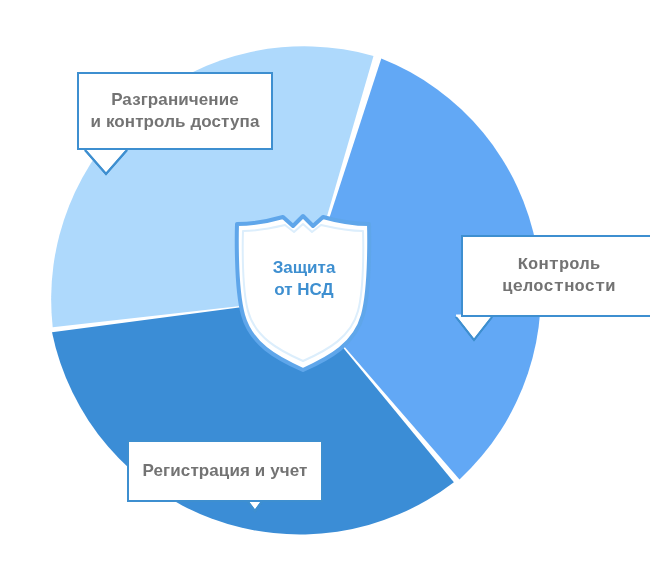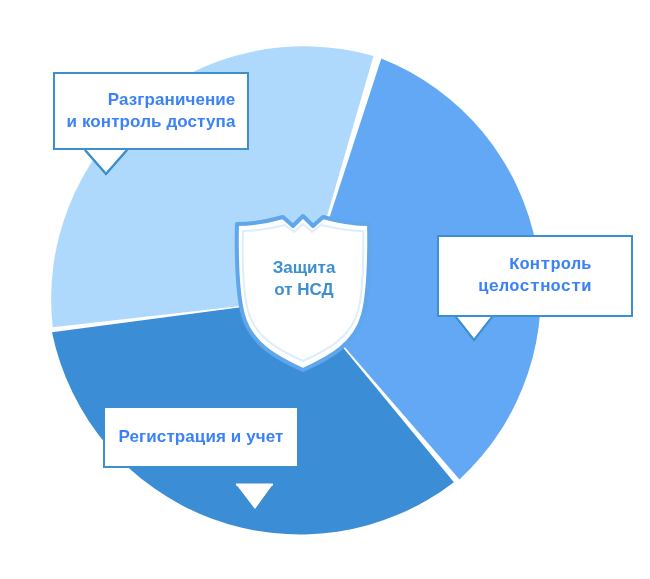--- a/index.html
+++ b/index.html
@@ -34,25 +34,26 @@
 
   
   .callout {
     position: absolute;
     background: #ffffff;
     border: 2px solid #3E8FD0;
     box-sizing: border-box;
     display: flex;
     align-items: center;
     justify-content: center;
-    text-align: right;
-    color: #3b82f6;
+    text-align: center;
+    color: #737373;
     font-weight: bold;
     line-height: 1.28;
     letter-spacing: 0.1px;
+    margin-left: 24px;
   }
 
   #callout-access {
     left: 53px;
     top: 72px;
     width: 196px;
     height: 78px;
     font-size: 17px;
   }
 
@@ -60,21 +61,21 @@
     left: 437px;
     top: 235px;
     width: 196px;
     height: 82px;
     font-size: 17px;
     font-family: Liberation Mono, monospace;
   }
 
   #callout-registration {
     left: 103px;
-    top: 406px;
+    top: 440px;
     width: 196px;
     height: 62px;
     font-size: 17px;
   }
 
   .callout-text {
     display: block;
     white-space: pre-line;
     pointer-events: none;
   }

